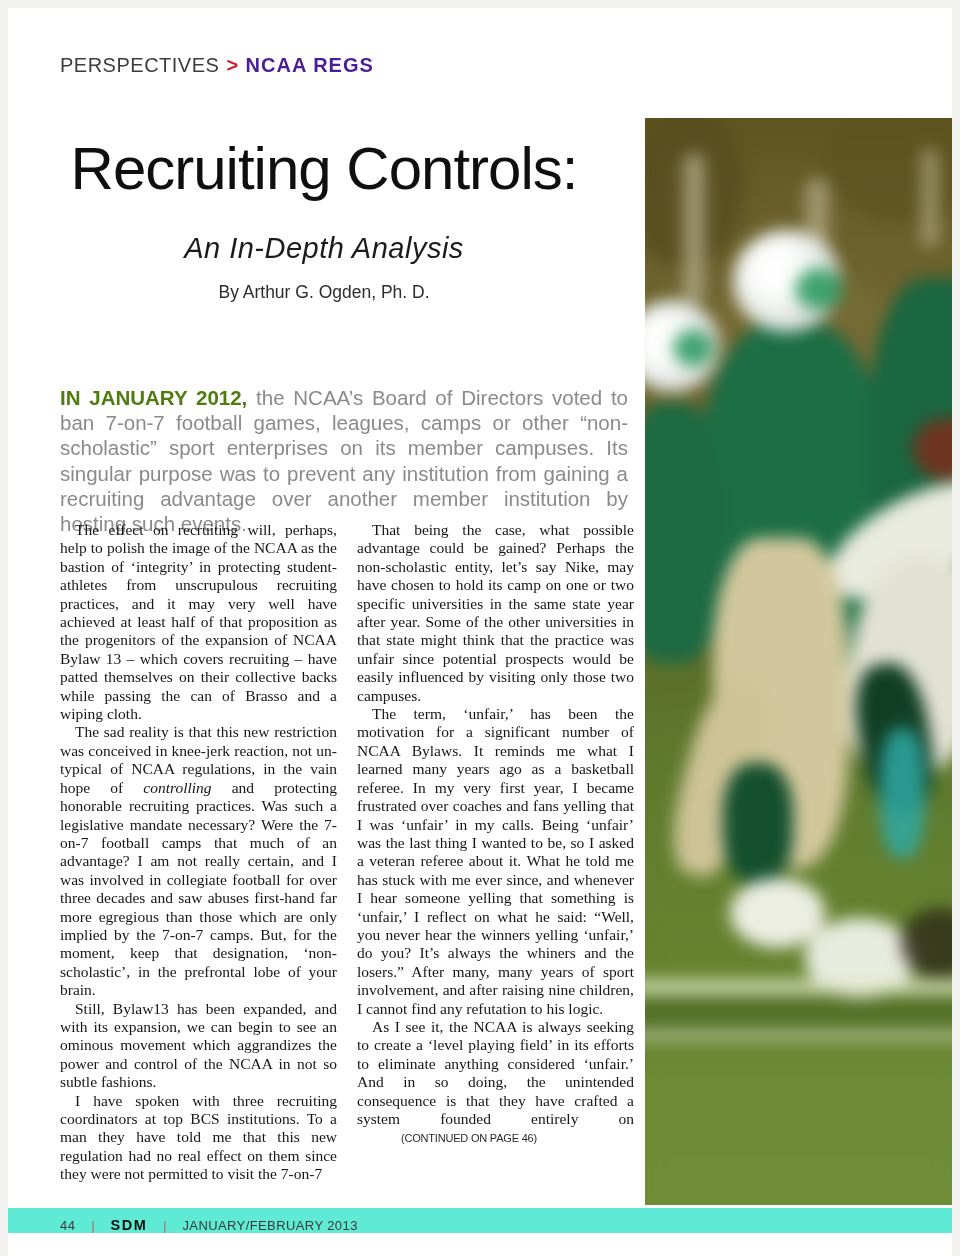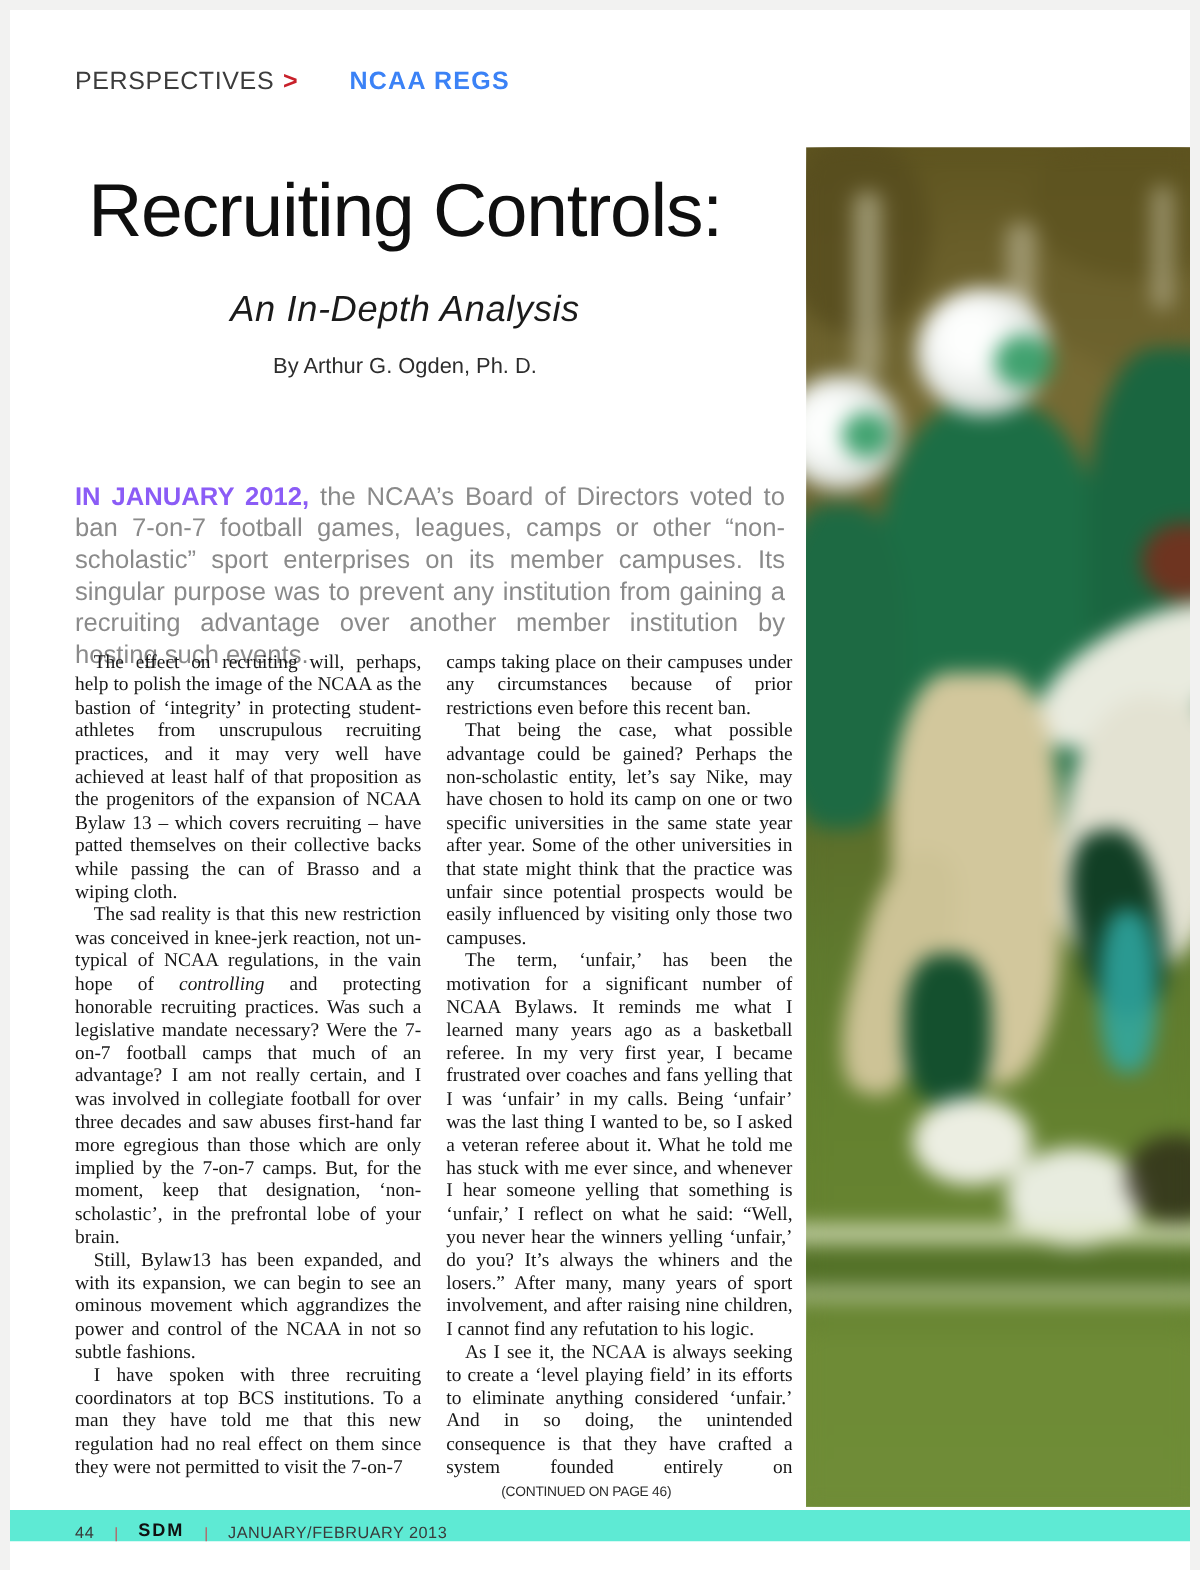--- a/index.html
+++ b/index.html
@@ -10,32 +10,32 @@
     -webkit-font-smoothing:antialiased;
   }
   .sheet{
     position:absolute;left:8px;top:8px;width:944px;height:1248px;
     background:#ffffff;overflow:hidden;
   }
   
   .eyebrow{position:absolute;left:52px;top:46px;font-size:20px;letter-spacing:.5px;white-space:nowrap;}
   .eyebrow .section{color:#3c3c3c;font-weight:400;}
   .eyebrow .arrow{color:#c8202a;font-weight:700;margin:0 7px;}
-  .eyebrow .topic{color:#3b82f6;font-weight:700;letter-spacing:1px;margin-left:34px;}
+  .eyebrow .topic{color:#4c1d95;font-weight:700;letter-spacing:1px;}
   
   .title-wrap{position:absolute;left:0;top:128px;width:632px;text-align:center;color:#0f0f0f;}
   .title-line{font-size:60px;line-height:66px;font-weight:400;letter-spacing:-1px;}
   .subtitle{margin-top:30px;font-size:29px;font-style:italic;color:#1b1b1b;letter-spacing:.5px;}
   .byline{margin-top:17px;font-size:17.5px;color:#2d2d2d;}
   
   .lead{
     position:absolute;left:52px;top:377px;width:568px;
     font-size:20.5px;line-height:25.2px;text-align:justify;color:#8a8a8a;
   }
-  .lead .intro{color:#8b5cf6;font-weight:700;}
+  .lead .intro{color:#4d7c0f;font-weight:700;}
   
   .columns{
     position:absolute;left:52px;top:513px;width:574px;height:680px;
     display:flex;gap:20px;overflow:hidden;
     font-family:"Liberation Serif", serif;font-size:15.5px;line-height:18.4px;
     color:#161616;
   }
   .col{width:277px;text-align:justify;}
   .col p{margin:0;text-indent:15px;}
   .col p.noindent{text-indent:0;}
@@ -84,21 +84,20 @@
   <div class="lead"><span class="intro">IN JANUARY 2012,</span><span> the NCAA’s Board of Directors voted to ban 7-on-7 football games, leagues, camps or other “non-scholastic” sport enterprises on its member campuses.  Its singular purpose was to prevent any institution from gaining a recruiting advantage over another member institution by hosting such events.</span></div>
 
   <div class="columns">
     <div class="col">
       <p>The effect on recruiting will, perhaps, help to polish the image of the NCAA as the bastion of ‘integrity’ in protecting student-athletes from unscrupulous recruiting practices, and it may very well have achieved at least half of that proposition as the progenitors of the expansion of NCAA Bylaw 13 – which covers recruiting – have patted themselves on their collective backs while passing the can of Brasso and a wiping cloth.</p>
       <p><span>The sad reality is that this new restriction was conceived in knee-jerk reaction, not un-typical of NCAA regulations, in the vain hope of </span><i>controlling</i><span> and protecting honorable recruiting practices.  Was such a legislative mandate necessary?  Were the 7-on-7 football camps that much of an advantage?  I am not really certain, and I was involved in collegiate football for over three decades and saw abuses first-hand far more egregious than those which are only implied by the 7-on-7 camps.  But, for the moment, keep that designation, ‘non-scholastic’, in the prefrontal lobe of your brain.</span></p>
       <p>Still, Bylaw13 has been expanded, and with its expansion, we can begin to see an ominous movement which aggrandizes the power and control of the NCAA in not so subtle fashions.</p>
       <p>I have spoken with three recruiting coordinators at top BCS institutions.  To a man they have told me that this new regulation had no real effect on them since they were not permitted to visit the 7-on-7</p>
     </div>
     <div class="col">
-      <p class="noindent">camps taking place on their campuses under any circumstances because of prior restrictions even before this recent ban.</p>
       <p>That being the case, what possible advantage could be gained?  Perhaps the non-scholastic entity, let’s say Nike, may have chosen to hold its camp on one or two specific universities in the same state year after year.  Some of the other universities in that state might think that the practice was unfair since potential prospects would be easily influenced by visiting only those two campuses.</p>
       <p>The term, ‘unfair,’ has been the motivation for a significant number of NCAA Bylaws.  It reminds me what I learned many years ago as a basketball referee.  In my very first year, I became frustrated over coaches and fans yelling that I was ‘unfair’ in my calls.  Being ‘unfair’ was the last thing I wanted to be, so I asked a veteran referee about it.  What he told me has stuck with me ever since, and whenever I hear someone yelling that something is ‘unfair,’ I reflect on what he said:  “Well, you never hear the winners yelling ‘unfair,’ do you?  It’s always the whiners and the losers.”  After many, many years of sport involvement, and after raising nine children, I cannot find any refutation to his logic.</p>
       <p><span>As I see it, the NCAA is always seeking to create a ‘level playing field’ in its efforts to eliminate anything considered ‘unfair.’  And in so doing, the unintended consequence is that they have crafted a system founded entirely on </span><span class="continued">(CONTINUED ON PAGE 46)</span></p>
     </div>
   </div>
 
   <div class="photo">
     <div class="photo-blur">
 
       <div class="blob" style="left:-20px;top:-10px;width:120px;height:160px;background:#564c1e;opacity:.8;"></div>

